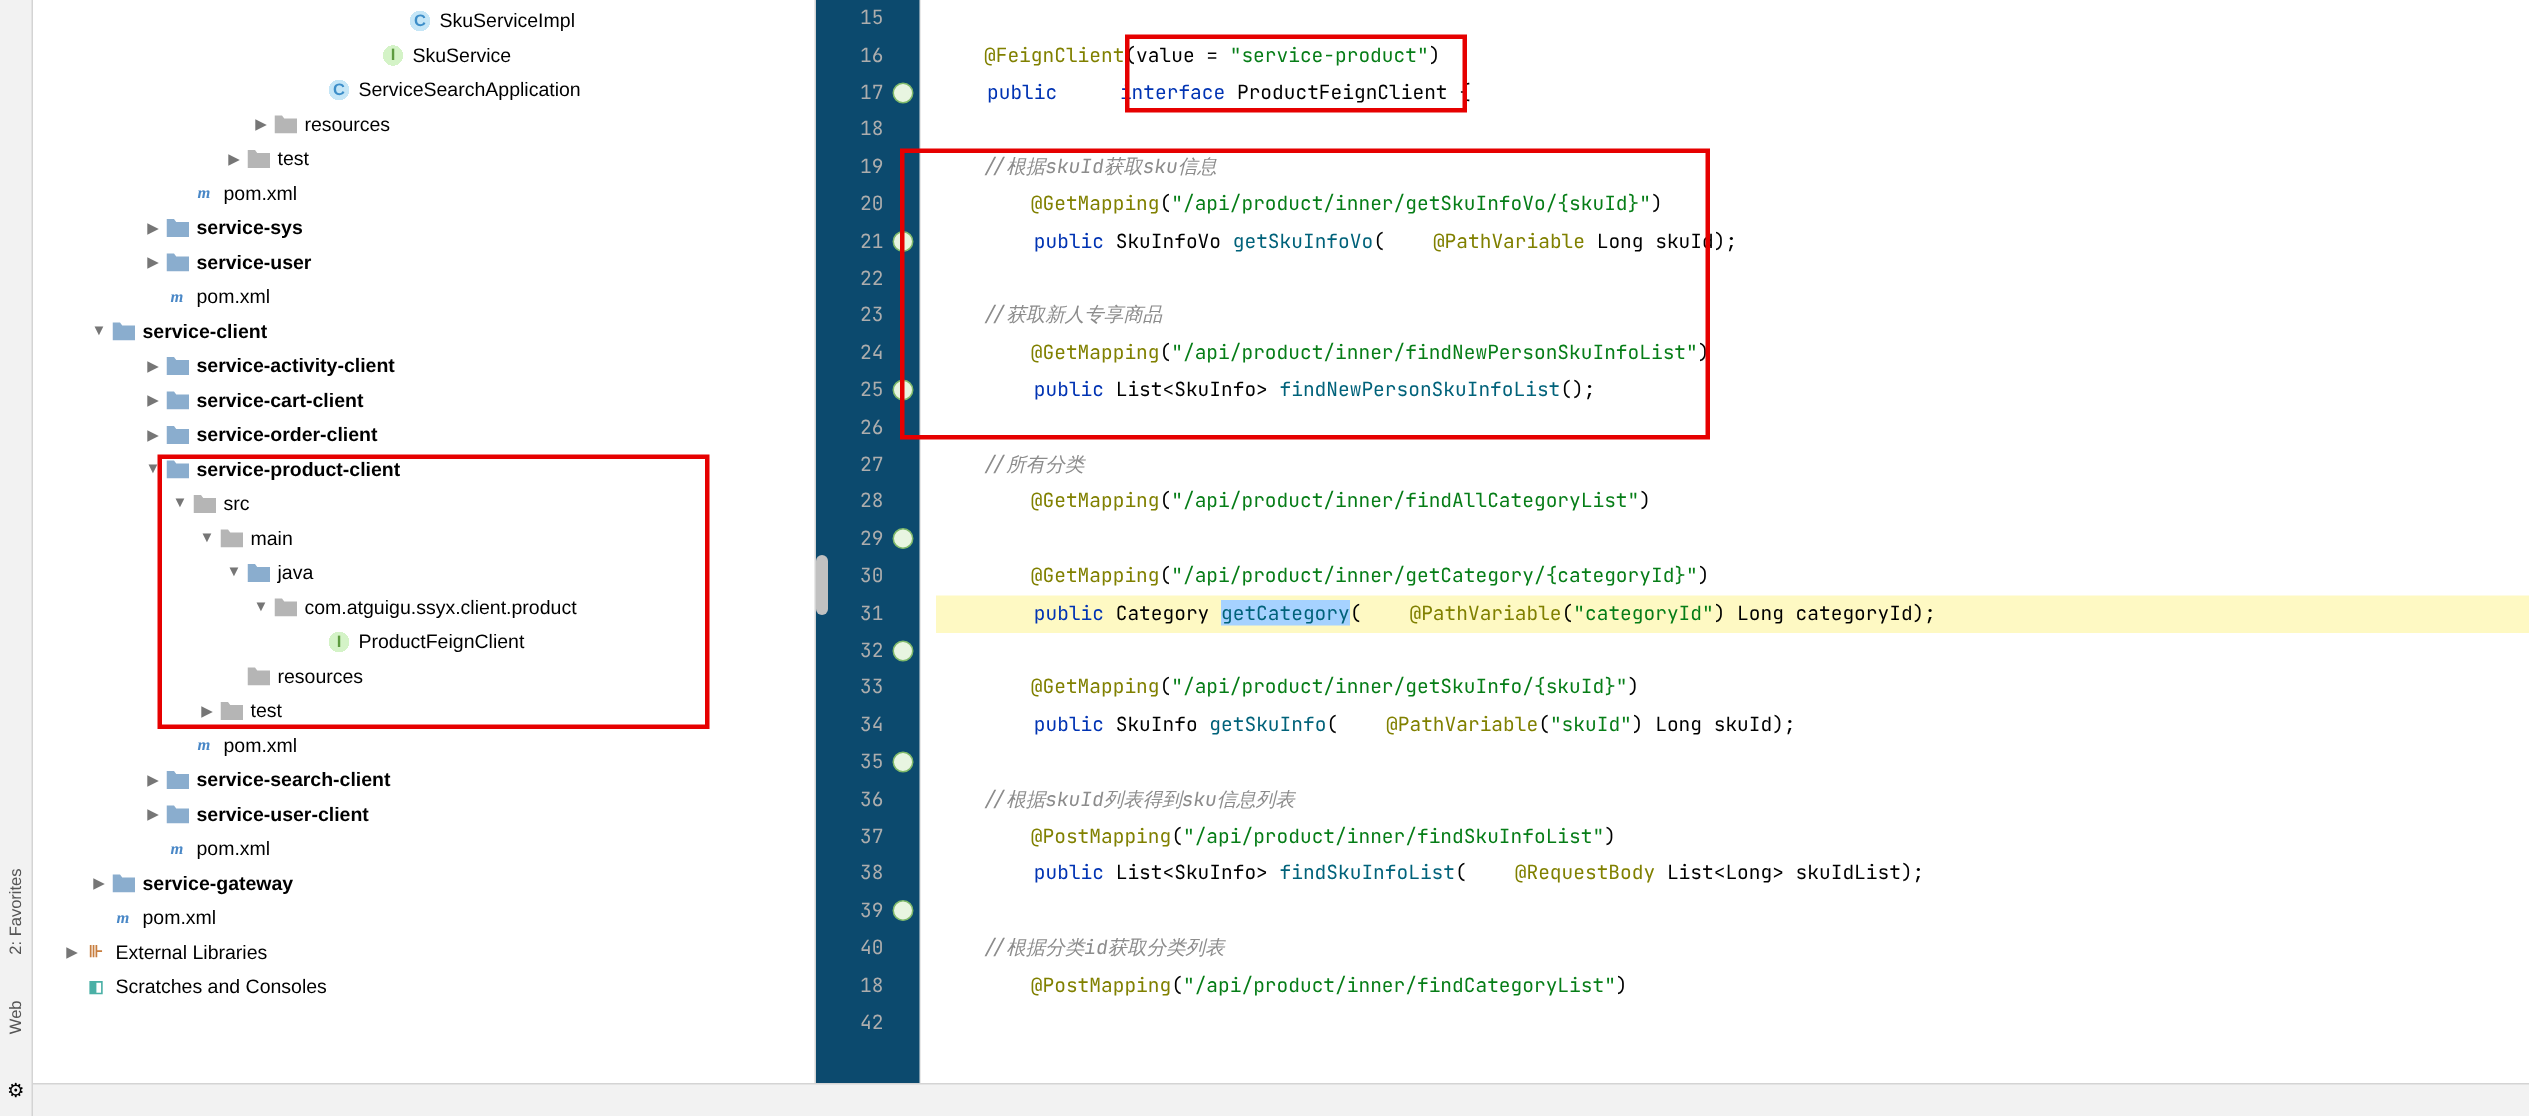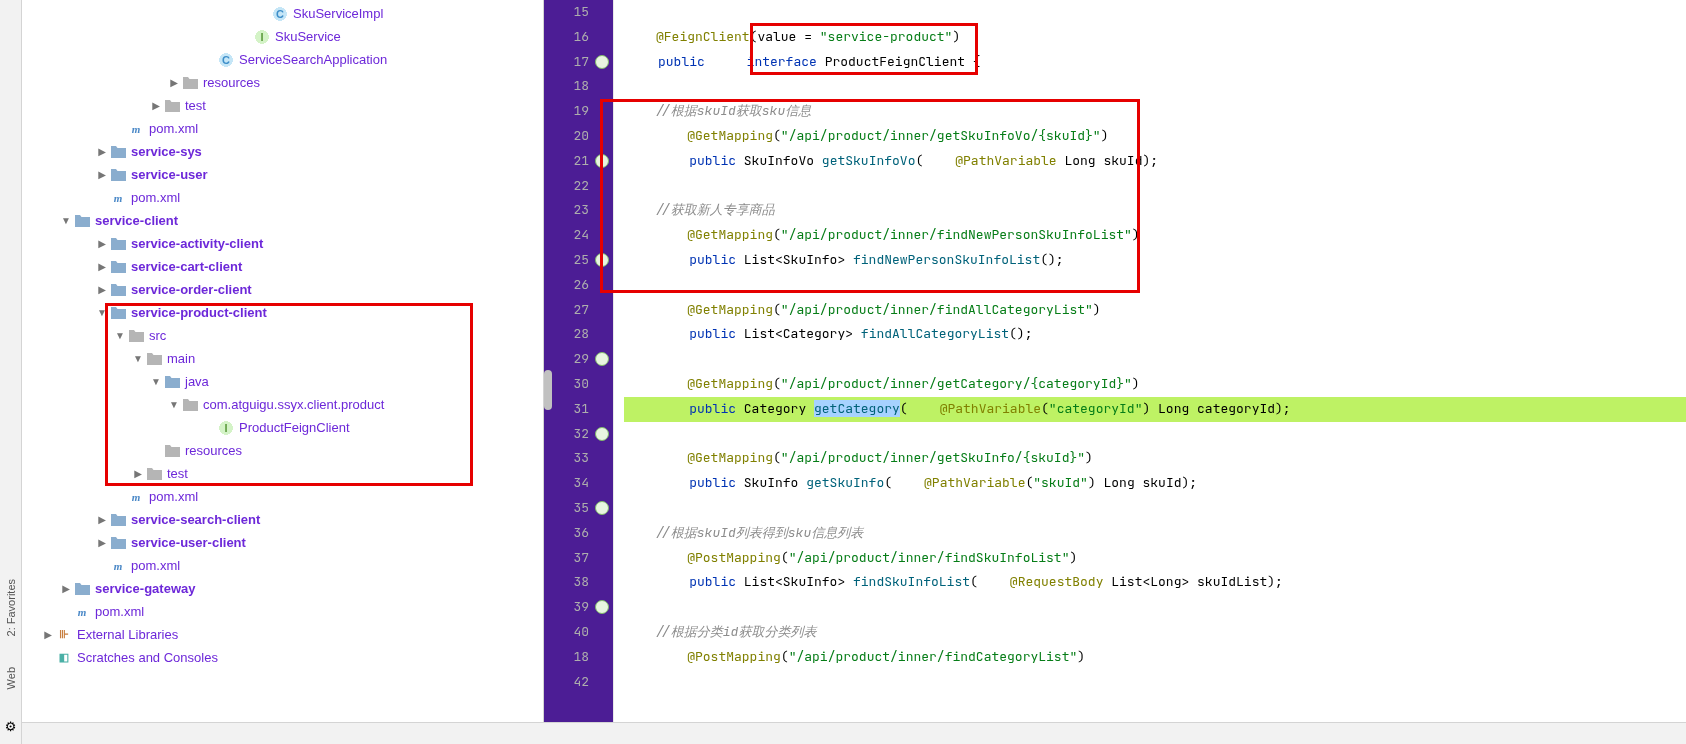--- a/index.html
+++ b/index.html
@@ -71,39 +71,39 @@
     }
     .icon-class-c { background: radial-gradient(circle, #c5e6f7 60%, transparent 60%); color: #3d8ec9; border-radius: 50%; }
     .icon-class-i { background: radial-gradient(circle, #d4f3c7 60%, transparent 60%); color: #5d9b3f; border-radius: 50%; }
     .icon-folder { color: #878787; }
     .icon-folder-module { color: #4a88c7; }
     .icon-folder-res { color: #878787; }
     .icon-folder-src { color: #4a88c7; }
     .icon-xml { color: #4a88c7; font-style: italic; font-family: serif; }
     .icon-lib { color: #c87e3f; }
     .icon-scratch { color: #4ab0a6; }
-    .tree-label { color: #6d28d9; }
+    .tree-label { color: #000000; }
     .tree-label.bold { font-weight: bold; }
     .red-box-1 {
       position: absolute;
       border: 3px solid #e60000;
       pointer-events: none;
     }
     .editor {
       flex: 1;
       display: flex;
       background: #fff;
       font-family: "JetBrains Mono", Consolas, monospace;
       font-size: 13px;
       line-height: 24.8px;
       position: relative;
     }
     .gutter-col {
       width: 70px;
-      background: #4c1d95;
+      background: #0c4a6e;
       border-right: 1px solid #e8e8e8;
       text-align: right;
       color: #adadad;
       padding-top: 0;
       position: relative;
     }
     .gutter-col .ln {
       height: 24.8px;
       padding-right: 24px;
       position: relative;
@@ -120,21 +120,21 @@
     }
     .code-area {
       flex: 1;
       padding-left: 10px;
       position: relative;
     }
     .code-line {
       height: 24.8px;
       white-space: pre;
     }
-    .code-line.highlight { background: #bef264; }
+    .code-line.highlight { background: #fef9c3; }
     .k-annotation { color: #808000; margin-left: 32px; }
     .k-keyword { color: #0033b3; margin-left: 34px; }
     .k-string { color: #067d17; }
     .k-comment { color: #8c8c8c; font-style: italic; }
     .k-method { color: #00627a; }
     .k-selected { background: #a6d2ff; }
     .watermark {
       position: absolute;
       right: 10px;
       bottom: 2px;
@@ -430,22 +430,22 @@
         <div class="code-line"><span class="k-keyword">public </span><span class="k-keyword">interface </span>ProductFeignClient {</div>
         <div class="code-line"> </div>
         <div class="code-line">    <span class="k-comment">//根据skuId获取sku信息</span></div>
         <div class="code-line">    <span class="k-annotation">@GetMapping</span>(<span class="k-string">"/api/product/inner/getSkuInfoVo/{skuId}"</span>)</div>
         <div class="code-line">    <span class="k-keyword">public </span>SkuInfoVo <span class="k-method">getSkuInfoVo</span>(<span class="k-annotation">@PathVariable</span> Long skuId);</div>
         <div class="code-line"> </div>
         <div class="code-line">    <span class="k-comment">//获取新人专享商品</span></div>
         <div class="code-line">    <span class="k-annotation">@GetMapping</span>(<span class="k-string">"/api/product/inner/findNewPersonSkuInfoList"</span>)</div>
         <div class="code-line">    <span class="k-keyword">public </span>List&lt;SkuInfo&gt; <span class="k-method">findNewPersonSkuInfoList</span>();</div>
         <div class="code-line"> </div>
+        <div class="code-line">    <span class="k-comment">//所有分类</span></div>
         <div class="code-line">    <span class="k-annotation">@GetMapping</span>(<span class="k-string">"/api/product/inner/findAllCategoryList"</span>)</div>
-        <div class="code-line">    <span class="k-keyword">public </span>List&lt;Category&gt; <span class="k-method">findAllCategoryList</span>();</div>
         <div class="code-line"> </div>
         <div class="code-line">    <span class="k-annotation">@GetMapping</span>(<span class="k-string">"/api/product/inner/getCategory/{categoryId}"</span>)</div>
         <div class="code-line highlight">    <span class="k-keyword">public </span>Category <span class="k-selected k-method">getCategory</span>(<span class="k-annotation">@PathVariable</span>(<span class="k-string">"categoryId"</span>) Long categoryId);</div>
         <div class="code-line"> </div>
         <div class="code-line">    <span class="k-annotation">@GetMapping</span>(<span class="k-string">"/api/product/inner/getSkuInfo/{skuId}"</span>)</div>
         <div class="code-line">    <span class="k-keyword">public </span>SkuInfo <span class="k-method">getSkuInfo</span>(<span class="k-annotation">@PathVariable</span>(<span class="k-string">"skuId"</span>) Long skuId);</div>
         <div class="code-line"> </div>
         <div class="code-line">    <span class="k-comment">//根据skuId列表得到sku信息列表</span></div>
         <div class="code-line">    <span class="k-annotation">@PostMapping</span>(<span class="k-string">"/api/product/inner/findSkuInfoList"</span>)</div>
         <div class="code-line">    <span class="k-keyword">public </span>List&lt;SkuInfo&gt; <span class="k-method">findSkuInfoList</span>(<span class="k-annotation">@RequestBody</span> List&lt;Long&gt; skuIdList);</div>

